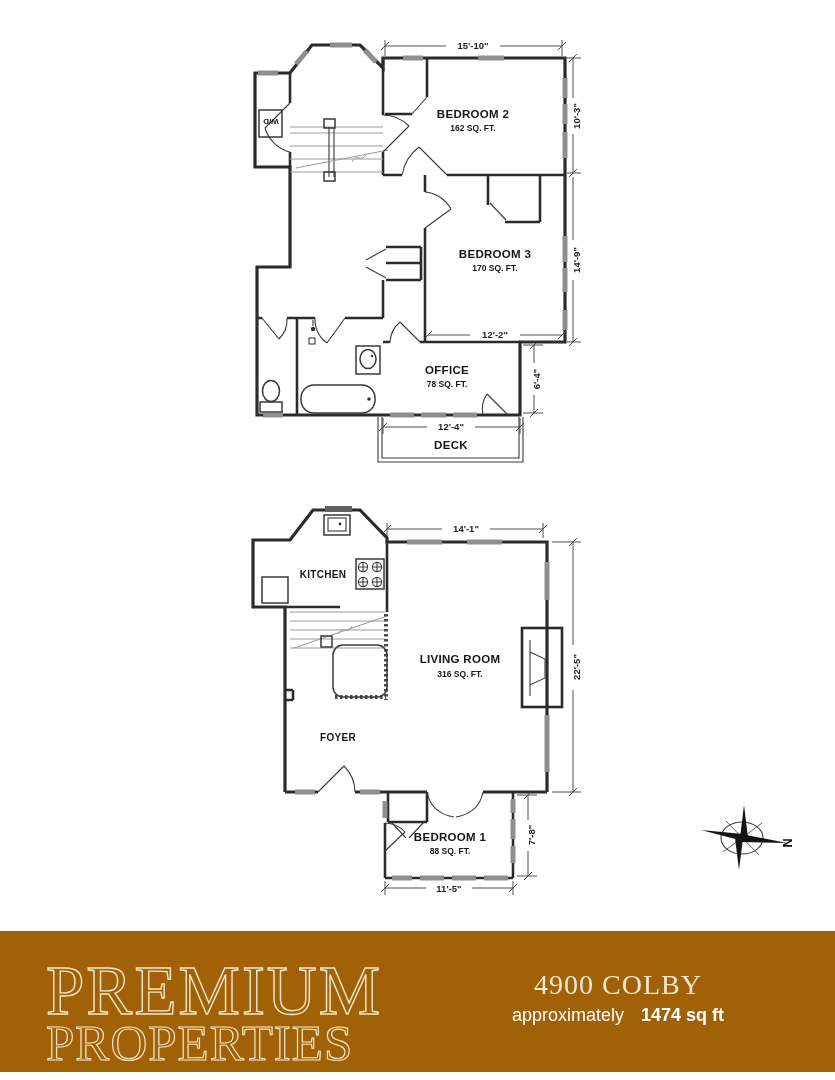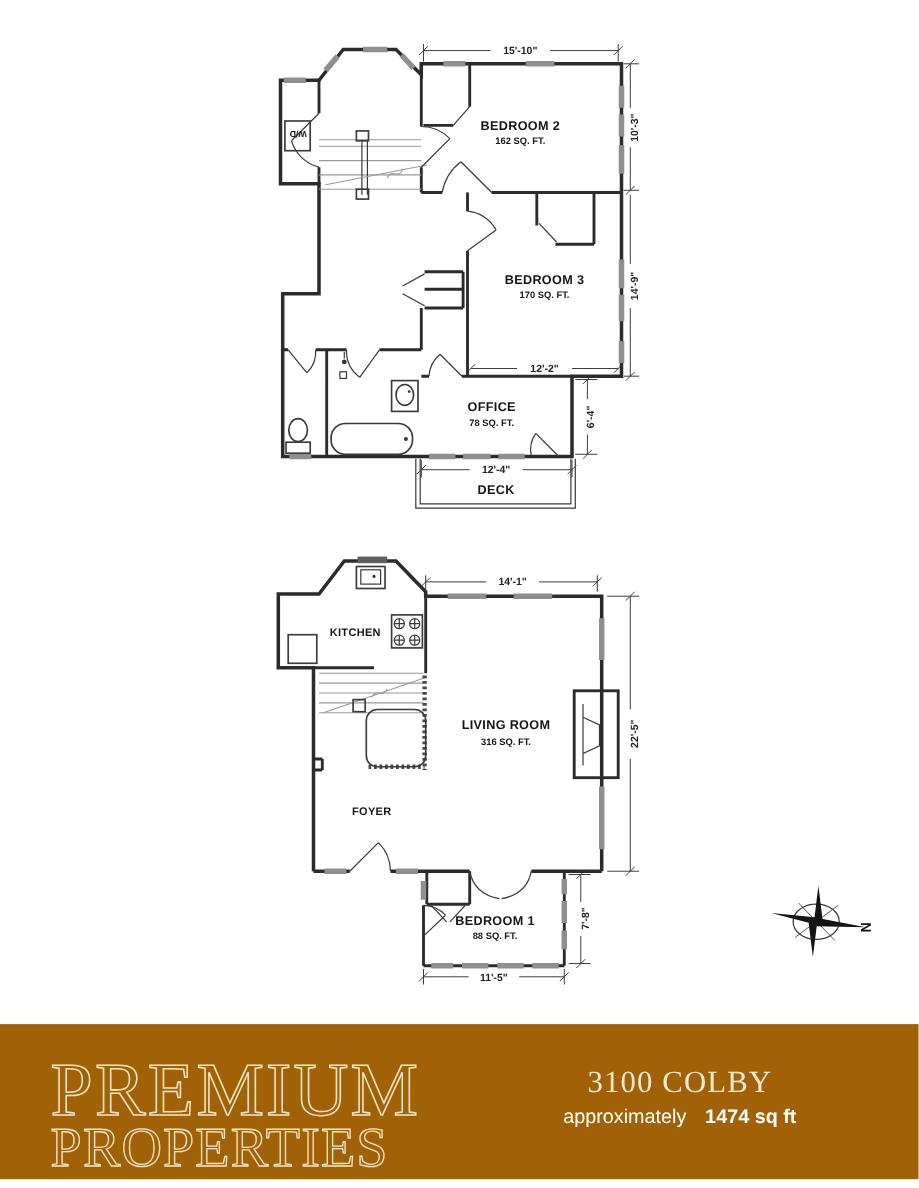--- a/index.html
+++ b/index.html
@@ -210,16 +210,16 @@
     <text class="north" text-anchor="middle" x="787" y="847" transform="rotate(90 787 843)">N</text>
   </g>
 </svg>
 
 <div class="banner">
   <svg class="brand" width="420" height="140">
     <text class="b1" x="2" y="81">PREMIUM</text>
     <text class="b2" x="2" y="127">PROPERTIES</text>
   </svg>
   <div class="addr-block">
-    <div class="addr">3100 COLBY</div>
+    <div class="addr">4900 COLBY</div>
     <div class="sqft"><span>approximately</span> <span class="bold">1474 sq ft</span></div>
   </div>
 </div>
 
 </body></html>

